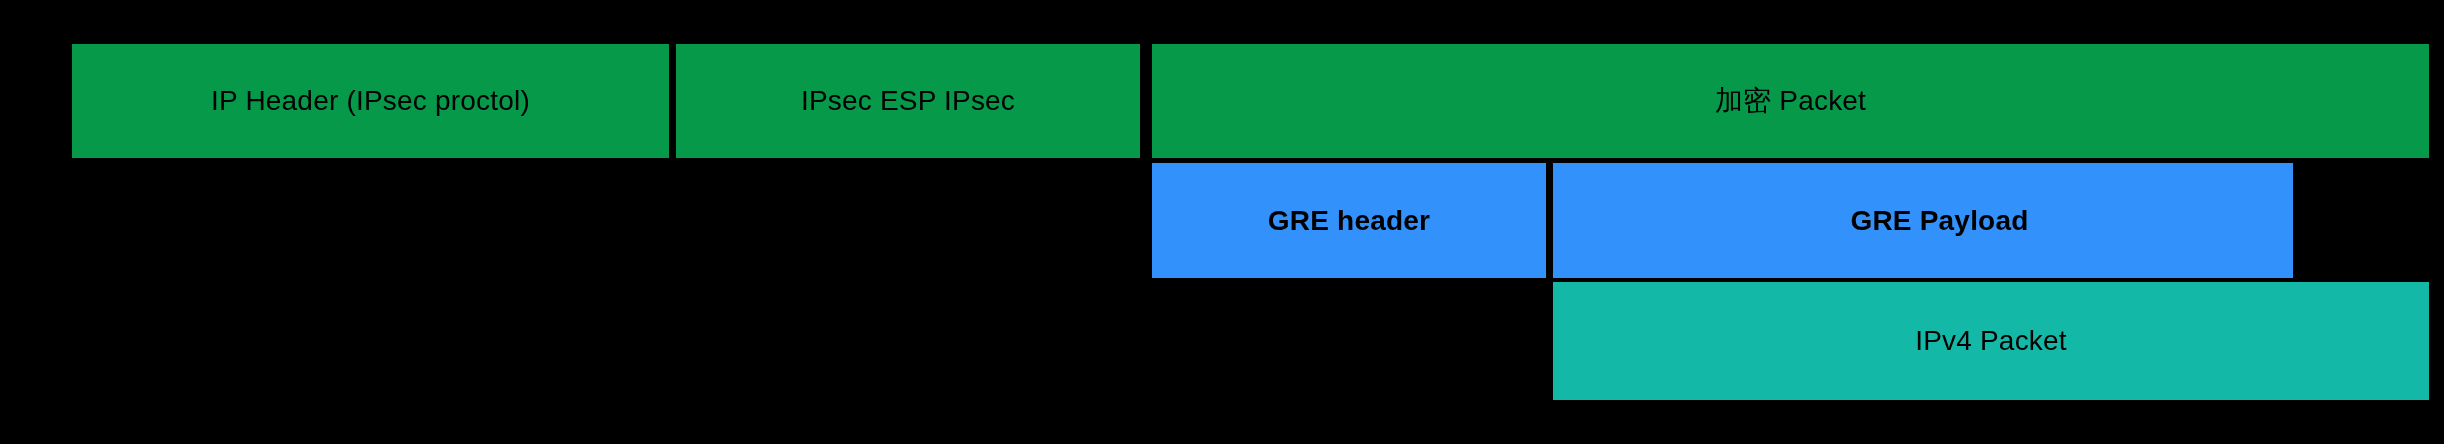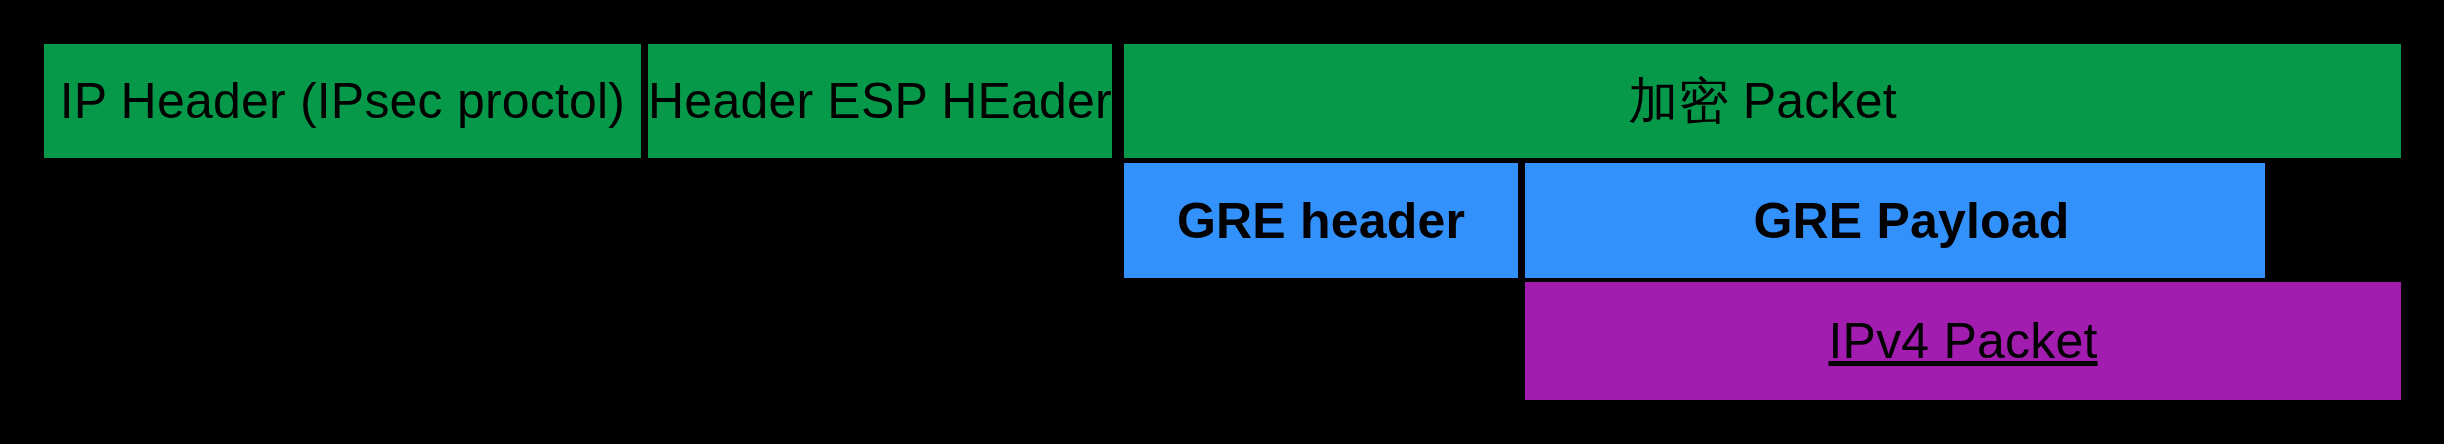--- a/index.html
+++ b/index.html
@@ -19,55 +19,56 @@
     height: 444px;
     background: #000000;
   }
   .pkt-box {
     position: absolute;
     box-sizing: border-box;
     display: flex;
     align-items: center;
     justify-content: center;
     color: #000000;
-    font-size: 50px;
+    font-size: 28px;
     font-weight: 400;
     line-height: 1;
     letter-spacing: 0.2px;
     white-space: nowrap;
     overflow: hidden;
+    margin-left: 28px;
   }
 
   
   .row-esp { top: 44px; height: 114px; }
   #box-ip-header      { left: 44px;   width: 597px; }
   #box-esp-header     { left: 648px;  width: 464px; }
   #box-enc-payload    { left: 1124px; width: 1277px; }
 
   
   .row-gre { top: 163px; height: 115px; font-weight: bold; }
   #box-gre-header     { left: 1124px; width: 394px; }
   #box-gre-payload    { left: 1525px; width: 740px; padding-left: 33px; }
 
   
   .row-inner { top: 282px; height: 118px; }
   #box-ipv4-packet    { left: 1525px; width: 876px; }
 
   .fill-green { background: #06994A; }
   .fill-blue  { background: #3391FB; }
-  .fill-pink  { background: #a21caf; text-decoration: underline; }
+  .fill-pink  { background: #14b8a6; }
 </style>
 </head>
 <body>
 
 <div id="diagram">
 
   <div class="pkt-box row-esp fill-green" id="box-ip-header">IP Header (IPsec proctol)</div>
 
-  <div class="pkt-box row-esp fill-green" id="box-esp-header">Header ESP HEader</div>
+  <div class="pkt-box row-esp fill-green" id="box-esp-header">IPsec ESP IPsec</div>
 
   <div class="pkt-box row-esp fill-green" id="box-enc-payload">加密 Packet</div>
 
   <div class="pkt-box row-gre fill-blue" id="box-gre-header">GRE header</div>
 
   <div class="pkt-box row-gre fill-blue" id="box-gre-payload">GRE Payload</div>
 
   <div class="pkt-box row-inner fill-pink" id="box-ipv4-packet">IPv4 Packet</div>
 
 </div>

